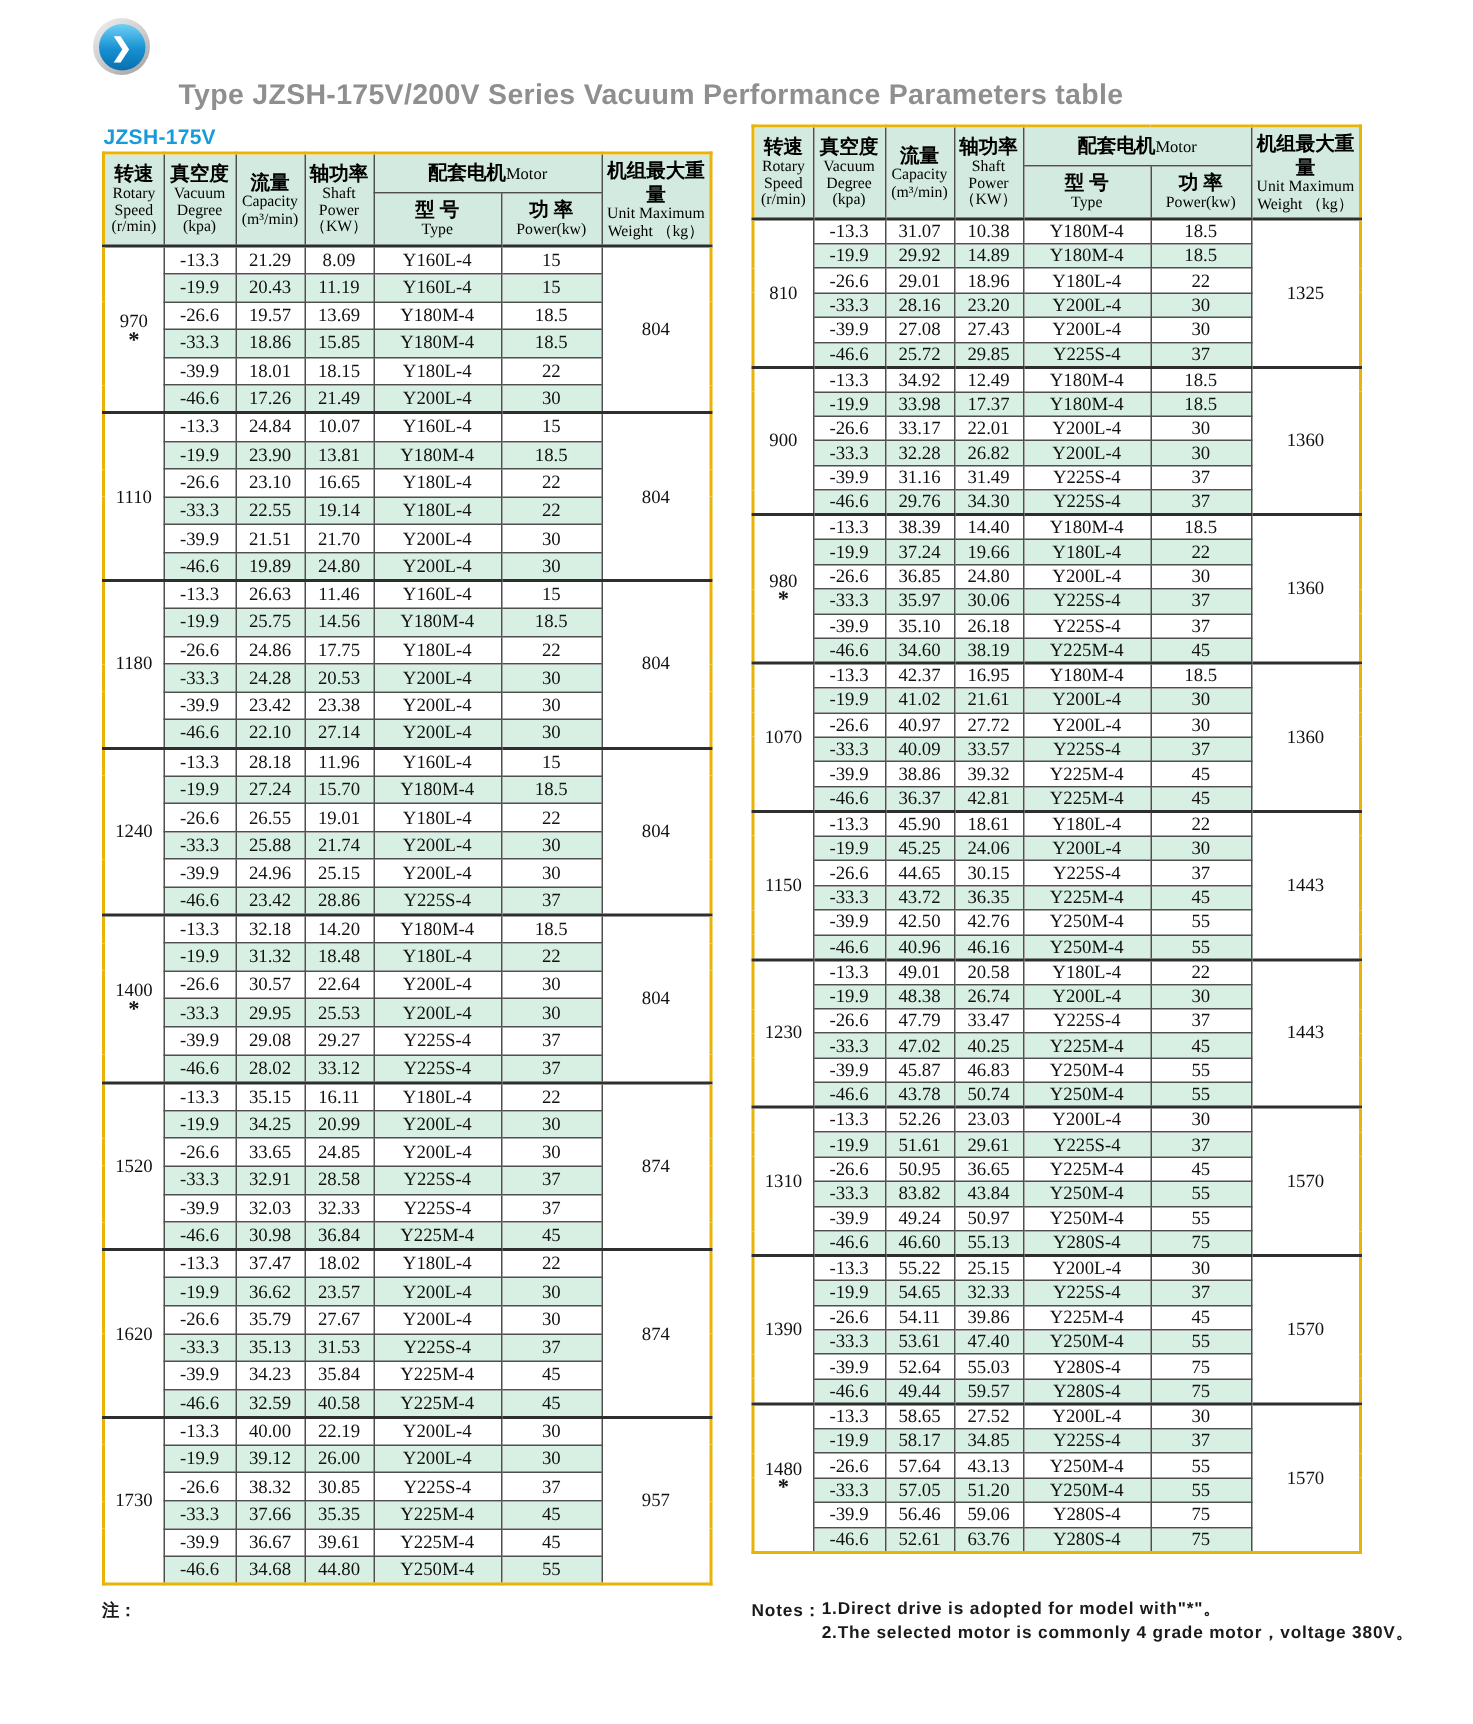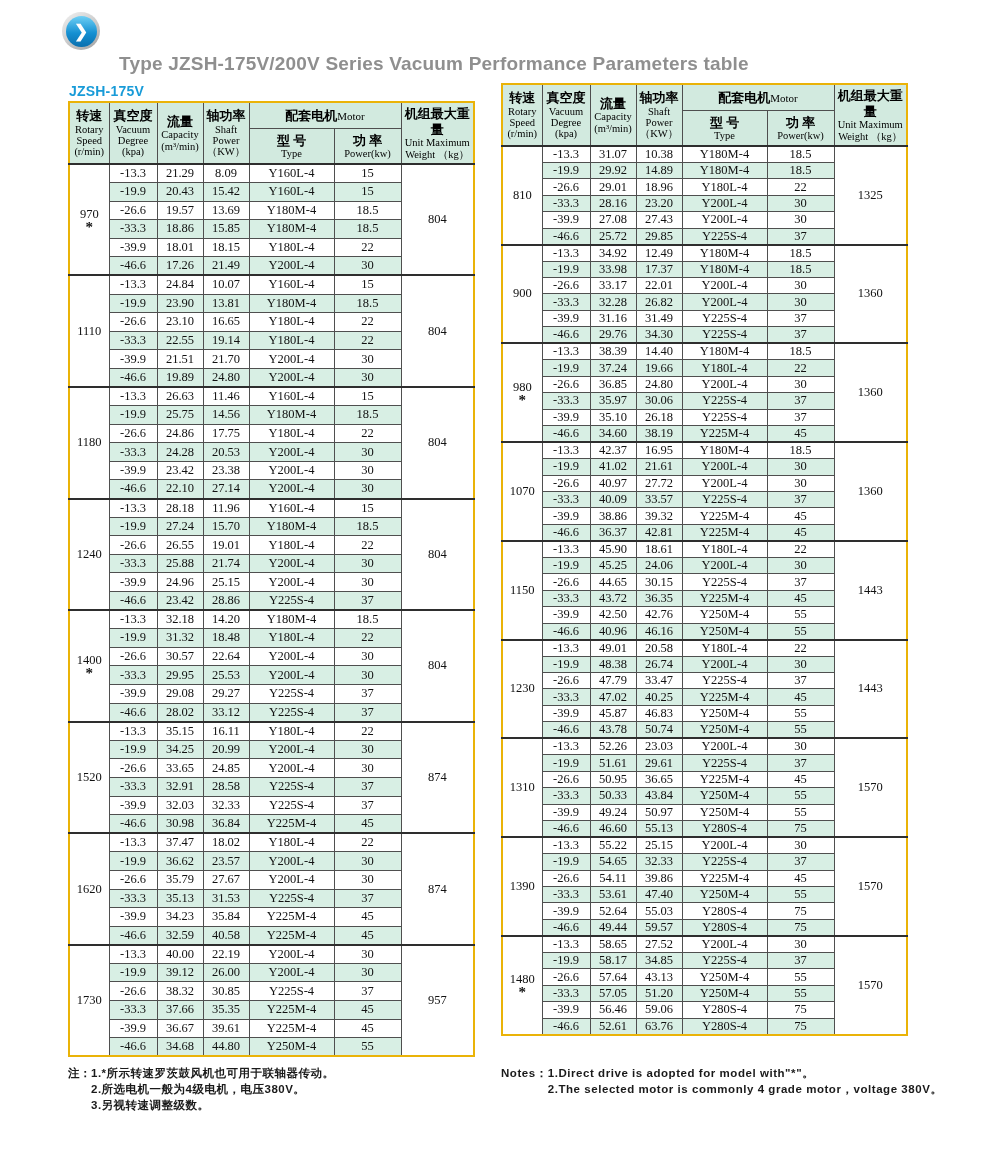--- a/index.html
+++ b/index.html
@@ -145,21 +145,21 @@
             <td class="data">-13.3</td>
             <td class="data">21.29</td>
             <td class="data">8.09</td>
             <td class="data">Y160L-4</td>
             <td class="data">15</td>
             <td class="weight-cell" rowspan="6">804</td>
           </tr>
           <tr class=" alt">
             <td class="data">-19.9</td>
             <td class="data">20.43</td>
-            <td class="data">15.42</td>
+            <td class="data">11.19</td>
             <td class="data">Y160L-4</td>
             <td class="data">15</td>
           </tr>
           <tr>
             <td class="data">-26.6</td>
             <td class="data">19.57</td>
             <td class="data">13.69</td>
             <td class="data">Y180M-4</td>
             <td class="data">18.5</td>
           </tr>
@@ -854,21 +854,21 @@
           </tr>
           <tr>
             <td class="data">-26.6</td>
             <td class="data">50.95</td>
             <td class="data">36.65</td>
             <td class="data">Y225M-4</td>
             <td class="data">45</td>
           </tr>
           <tr class=" alt">
             <td class="data">-33.3</td>
-            <td class="data">50.33</td>
+            <td class="data">83.82</td>
             <td class="data">43.84</td>
             <td class="data">Y250M-4</td>
             <td class="data">55</td>
           </tr>
           <tr>
             <td class="data">-39.9</td>
             <td class="data">49.24</td>
             <td class="data">50.97</td>
             <td class="data">Y250M-4</td>
             <td class="data">55</td>
@@ -974,25 +974,20 @@
             <td class="data">75</td>
           </tr>
         </tbody>
       </table>
   </div>
 </div>
 
 <div class="notes-wrap">
   <div class="note note-zh">
     <span class="prefix">注：</span>
-    <div class="lines">
-        <div>1.*所示转速罗茨鼓风机也可用于联轴器传动。</div>
-        <div>2.所选电机一般为4级电机，电压380V。</div>
-        <div>3.另视转速调整级数。</div>
-      </div>
   </div>
   <div class="note note-en">
     <span class="prefix">Notes：</span>
     <div class="lines">
         <div>1.Direct drive is adopted for model with"*"。</div>
         <div>2.The selected motor is commonly 4 grade motor，voltage 380V。</div>
       </div>
   </div>
 </div>
 

